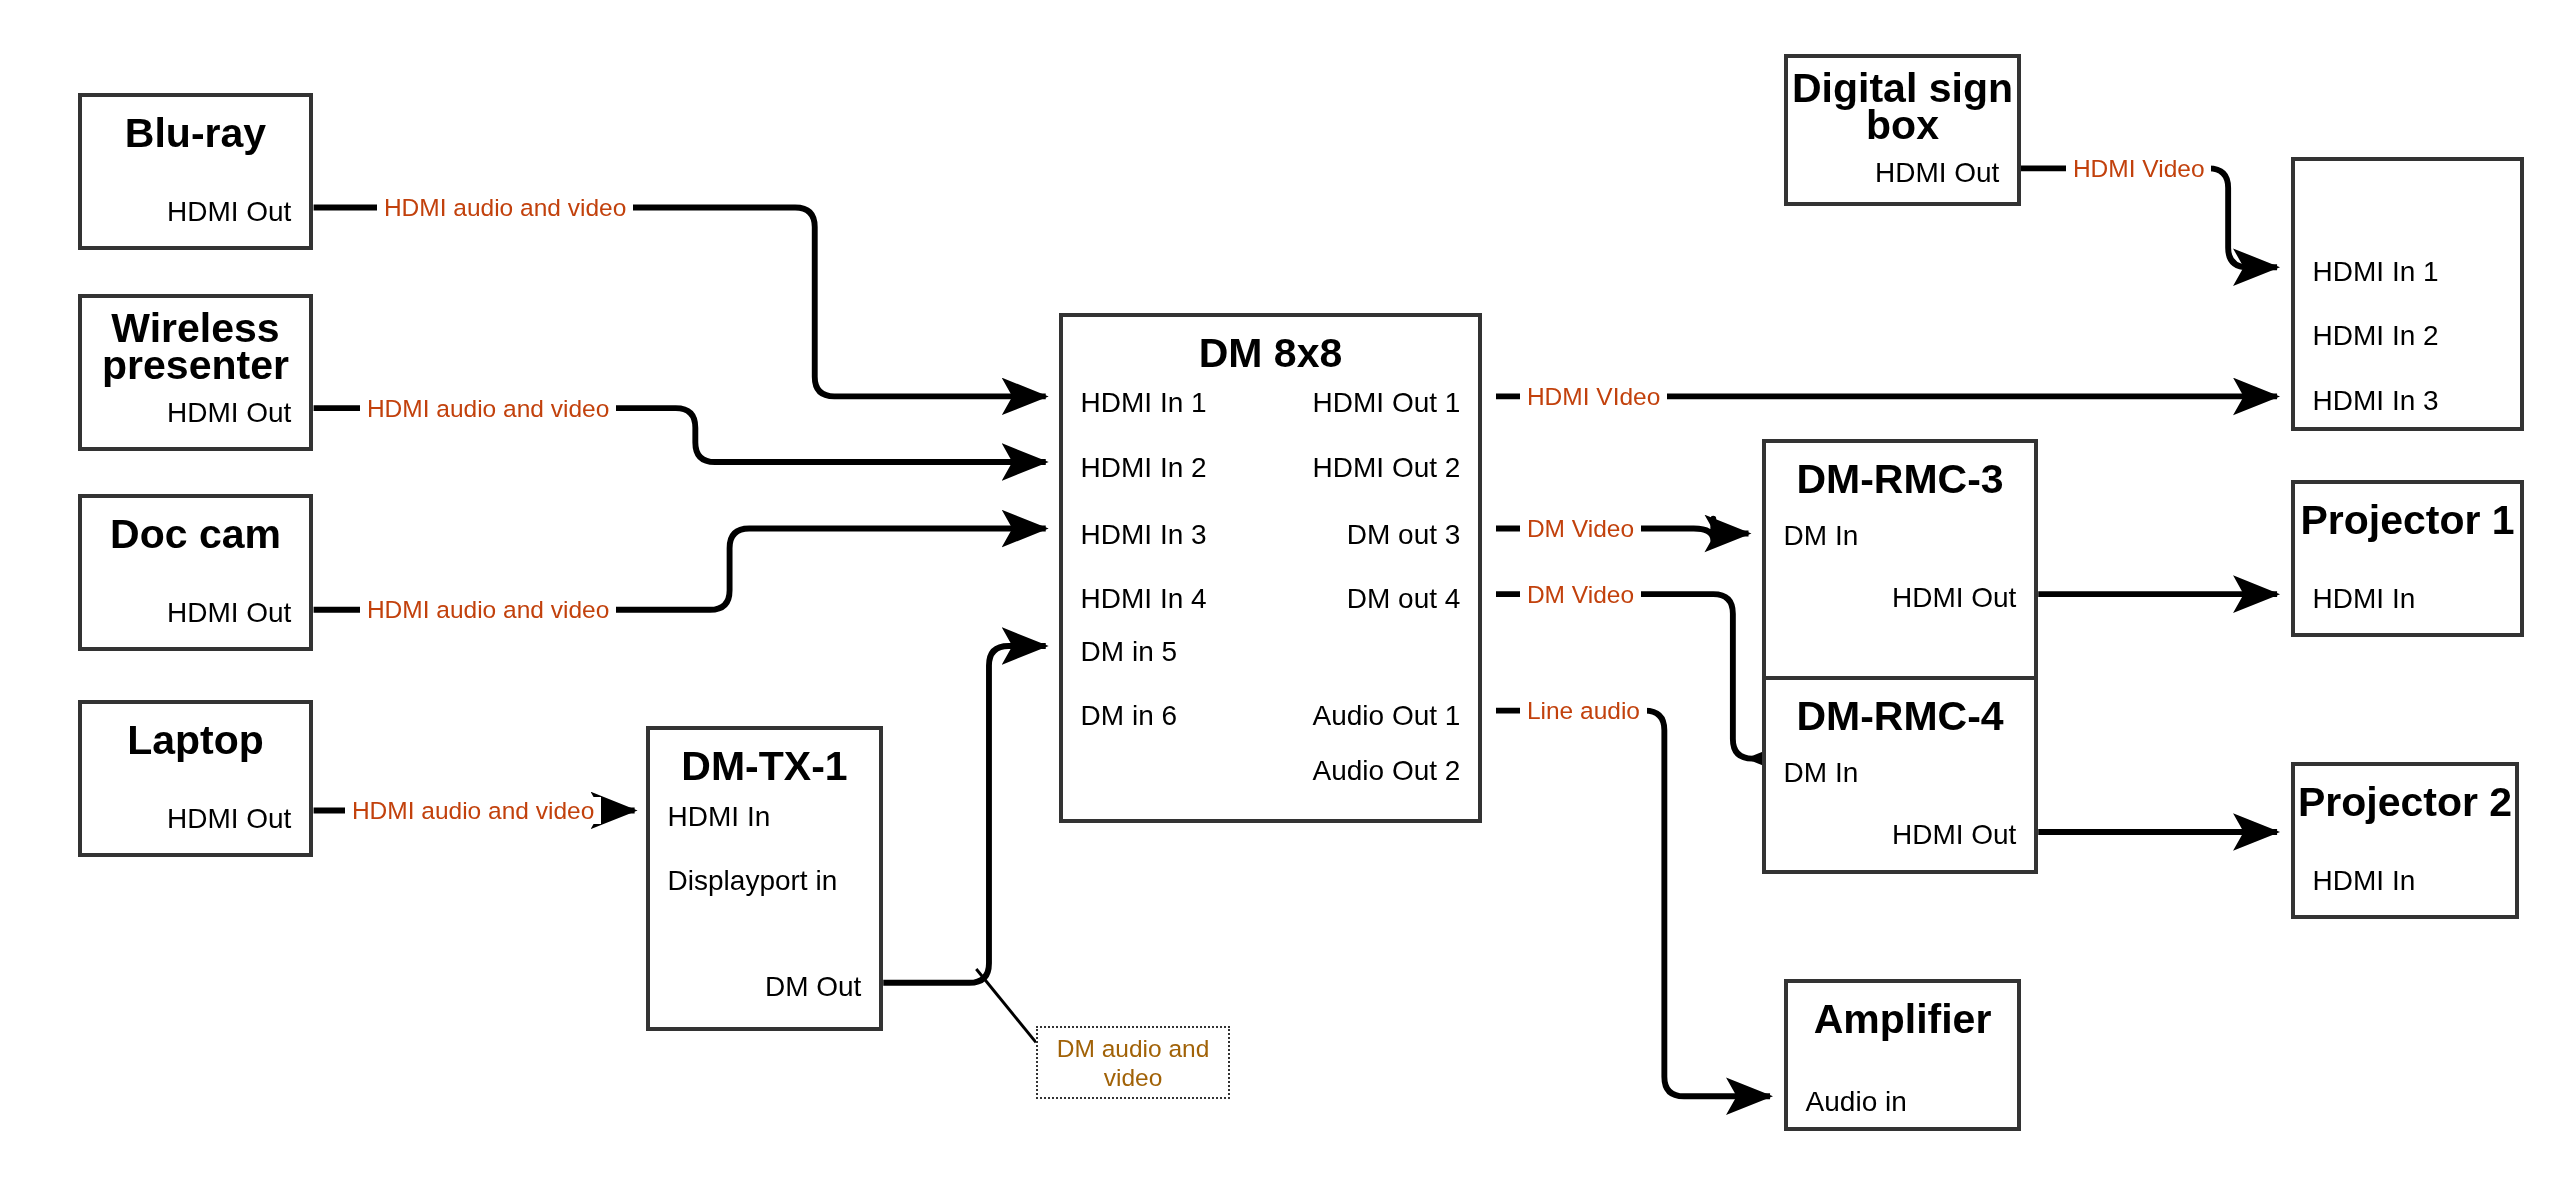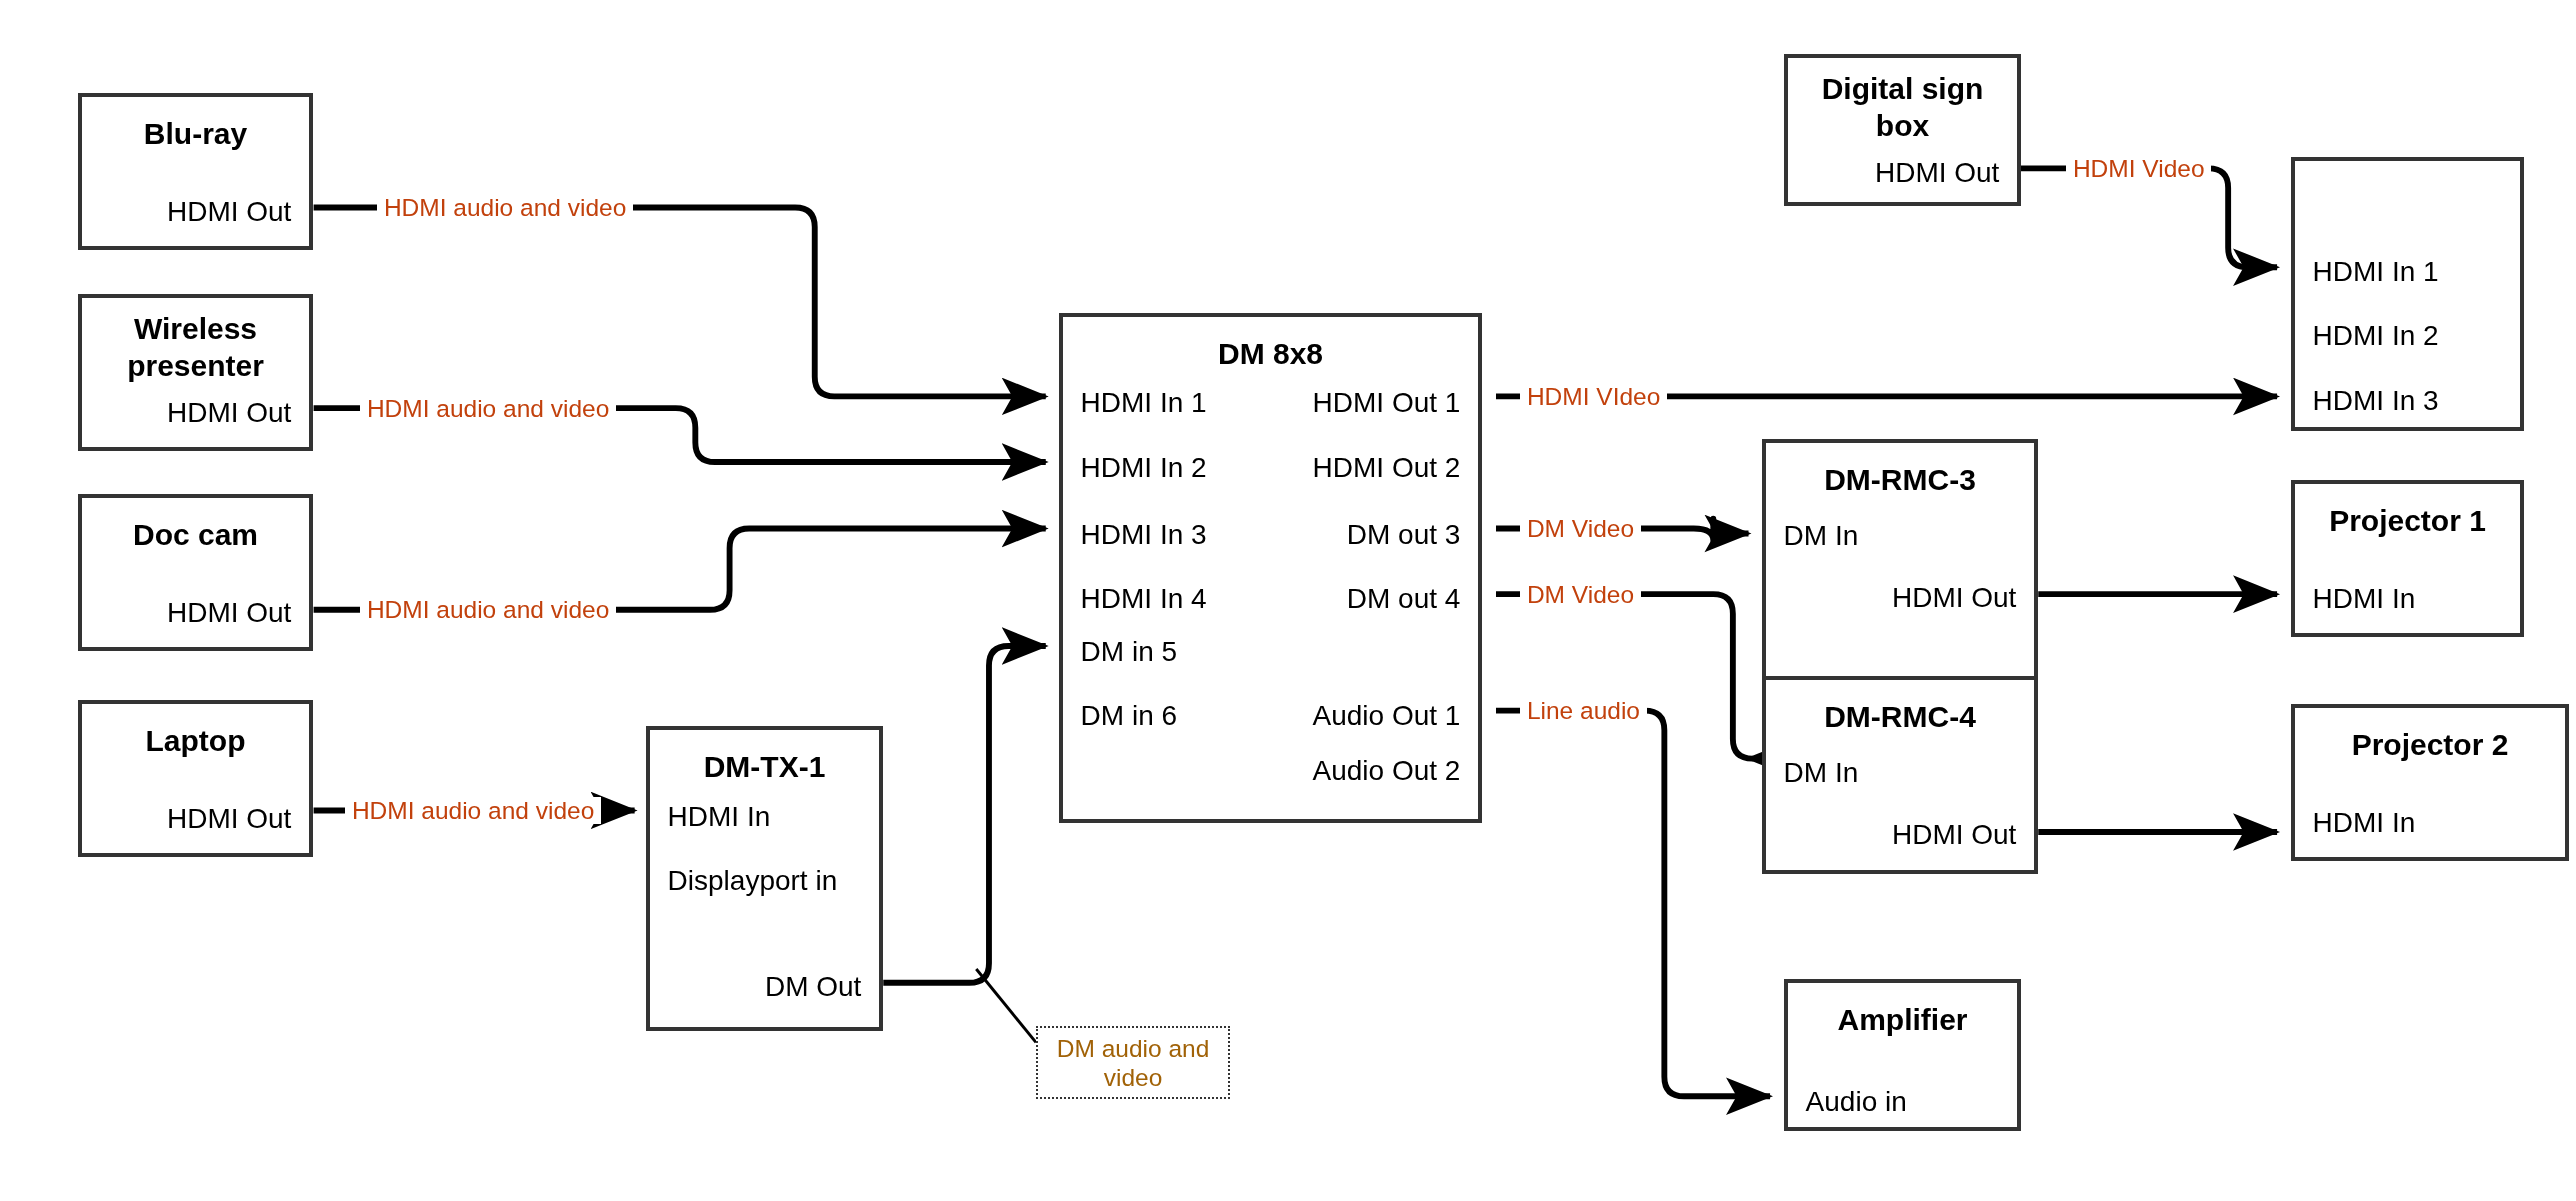--- a/index.html
+++ b/index.html
@@ -30,21 +30,21 @@
     border: 4.9px solid #333333;
     background: #ffffff;
     z-index: 5;
   }
   .node-title {
     position: absolute;
     left: 0;
     right: 0;
     text-align: center;
     font-weight: bold;
-    font-size: 30px;
+    font-size: 41px;
     line-height: 37px;
     color: #000000;
     white-space: pre-line;
   }
   .port {
     position: absolute;
     font-size: 28px;
     line-height: 33px;
     color: #000000;
     white-space: nowrap;
@@ -185,21 +185,21 @@
     <div class="node-title" style="top:17.6px;">DM-RMC-4</div>
     <div class="port left" style="top:76px;">DM In</div>
     <div class="port right" style="top:138px;">HDMI Out</div>
   </div>
 
   <div class="node" style="left:2291px; top:480px; width:233px; height:157px;">
     <div class="node-title" style="top:17.6px;">Projector 1</div>
     <div class="port left" style="top:98px;">HDMI In</div>
   </div>
 
-  <div class="node" style="left:2291px; top:704px; width:278px; height:157px;">
+  <div class="node" style="left:2291px; top:762px; width:228px; height:157px;">
     <div class="node-title" style="top:17.6px;">Projector 2</div>
     <div class="port left" style="top:98px;">HDMI In</div>
   </div>
 
   <div class="node" style="left:1784px; top:979px; width:237px; height:152px;">
     <div class="node-title" style="top:17.6px;">Amplifier</div>
     <div class="port left" style="top:102px;">Audio in</div>
   </div>
 
   <div class="edge-label" style="left:377px; top:194px;">HDMI audio and video</div>

